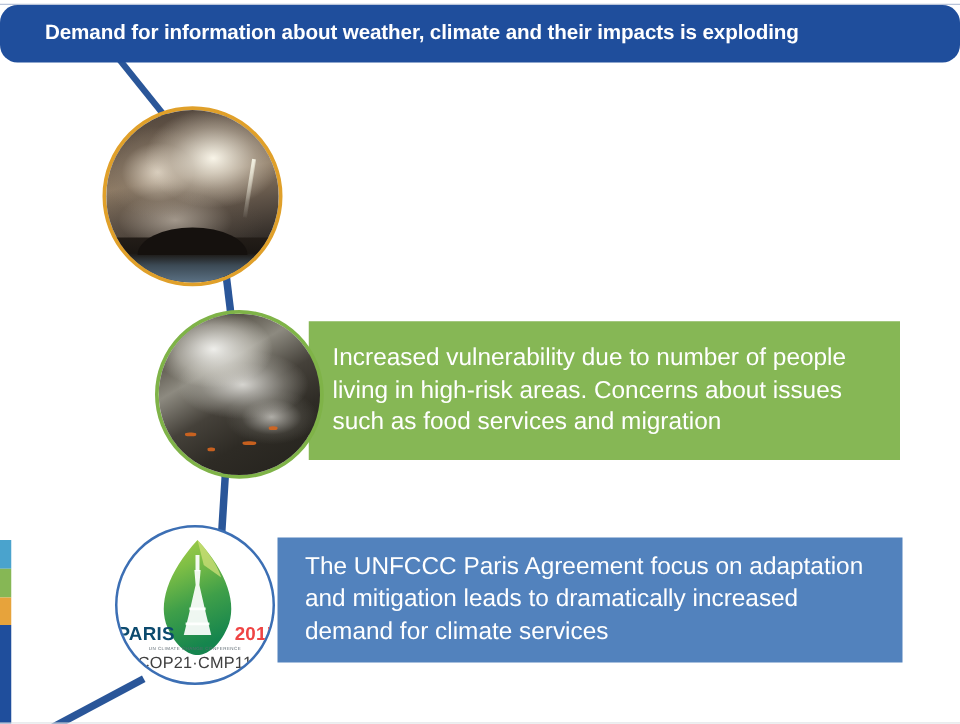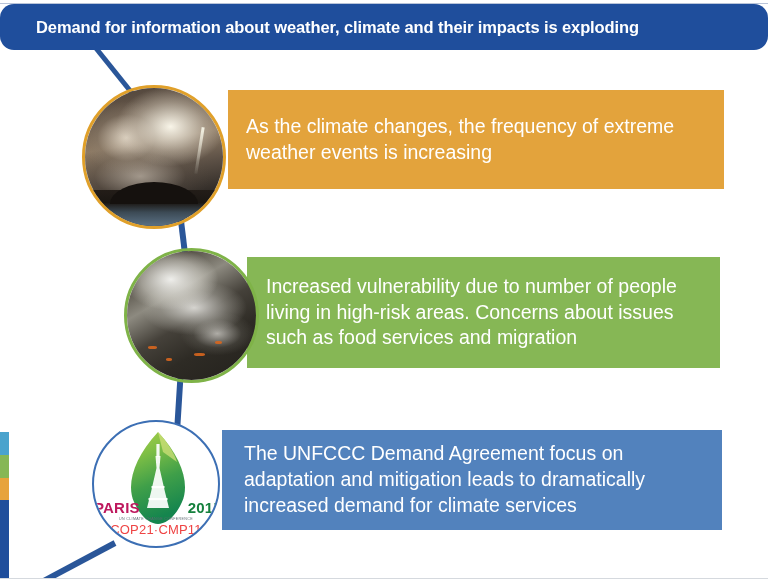--- a/index.html
+++ b/index.html
@@ -177,32 +177,32 @@
     left: 0;
     width: 100%;
     text-align: center;
   }
   .cap-paris {
     font-size: 15px;
     font-weight: bold;
     letter-spacing: 0.2px;
     white-space: nowrap;
   }
-  .cap-paris .dark { color: #be185d; }
-  .cap-paris .green { color: #15803d; margin-left: 48px; }
+  .cap-paris .dark { color: #0c4a6e; }
+  .cap-paris .green { color: #ef4444; margin-left: 48px; }
   .cap-sub {
     font-size: 3.6px;
     color: #5e6a72;
     letter-spacing: 0.35px;
     white-space: nowrap;
     margin-top: 1px;
   }
   .cap-cop {
     font-size: 13px;
-    color: #ef4444;
+    color: #404040;
     letter-spacing: 0.2px;
     white-space: nowrap;
     margin-top: 1px;
   }
 
   .bottom-hair {
     position: absolute;
     left: 0;
     bottom: 0;
     width: 768px;
@@ -229,23 +229,20 @@
     <div class="title-text">Demand for information about weather, climate and their impacts is exploding</div>
   </div>
 
   <div class="edge-strip" id="edge-strip" style="top: 432px; height: 147px;">
       <div class="seg" style="background: rgb(74, 163, 205); height: 23px;"></div>
       <div class="seg" style="background: rgb(134, 183, 85); height: 23px;"></div>
       <div class="seg" style="background: rgb(231, 163, 59); height: 22px;"></div>
       <div class="seg" style="background: rgb(31, 78, 156); height: 79px;"></div>
     </div>
 
-  <div class="banner" id="banner-1" style="left:228px; top:90px; width:496px; height:99px; background:#E3A33C; padding-left:18px; padding-right:16px;">
-    <div class="banner-text">As the climate changes, the frequency of extreme weather events is increasing</div>
-  </div>
 
   <div class="circle" id="circle-1" style="left:82px; top:85px; width:144px; height:144px; border:3px solid #E0A02A;">
     <div class="photo photo-storm">
       <div class="ground"></div>
       <div class="hill"></div>
       <div class="bolt"></div>
     </div>
   </div>
 
   <div class="banner" id="banner-2" style="left:247px; top:257px; width:473px; height:111px; background:#86B755; padding-left:19px; padding-right:10px;">
@@ -255,21 +252,21 @@
   <div class="circle" id="circle-2" style="left:124px; top:248px; width:135px; height:135px; border:3px solid #7FB348;">
     <div class="photo photo-sat">
       <div class="fire" style="left:16%; top:74%; width:9px; height:3px;"></div>
       <div class="fire" style="left:30%; top:83%; width:6px; height:3px;"></div>
       <div class="fire" style="left:52%; top:79%; width:11px; height:3px;"></div>
       <div class="fire" style="left:68%; top:70%; width:7px; height:3px;"></div>
     </div>
   </div>
 
   <div class="banner" id="banner-3" style="left:222px; top:430px; width:500px; height:100px; background:#5282BD; padding-left:22px; padding-right:10px;">
-    <div class="banner-text">The UNFCCC Demand Agreement focus on adaptation and mitigation leads to dramatically increased demand for climate services</div>
+    <div class="banner-text">The UNFCCC Paris Agreement focus on adaptation and mitigation leads to dramatically increased demand for climate services</div>
   </div>
 
   <div class="circle circle-logo" id="circle-3" style="left: 92px; top: 420px; width: 128px; height: 128px; border-color: rgb(60, 111, 180);">
     <div class="logo-wrap">
       <svg width="128" height="128" viewBox="0 0 128 128">
         <defs>
           <linearGradient id="leafGrad" x1="0" y1="0" x2="0.25" y2="1">
             <stop offset="0%" stop-color="#A9CE4A"></stop>
             <stop offset="28%" stop-color="#7FBF45"></stop>
             <stop offset="62%" stop-color="#3F9F49"></stop>

